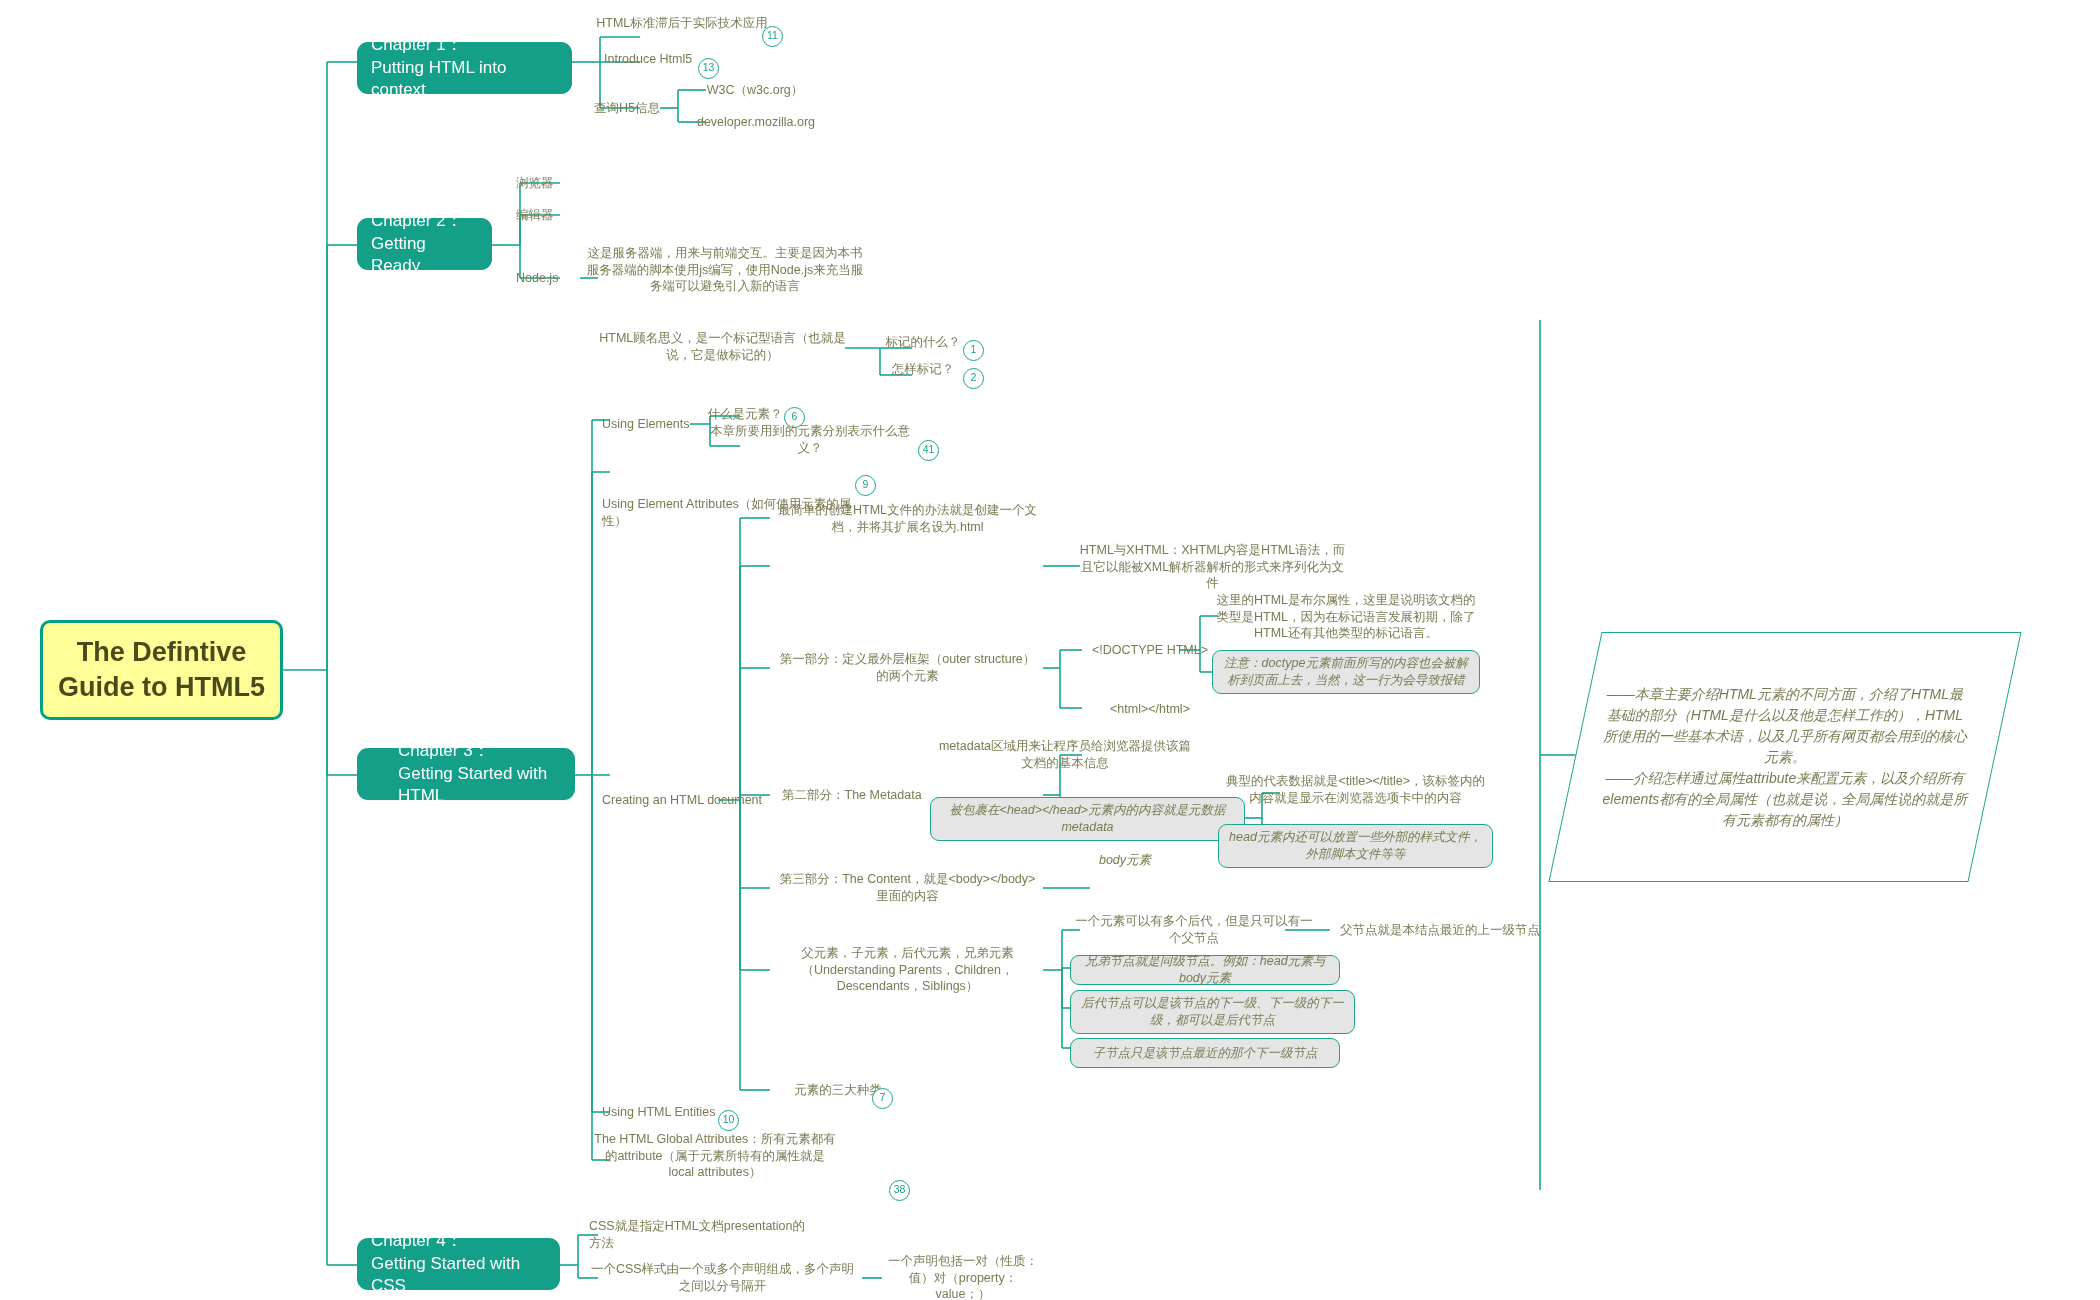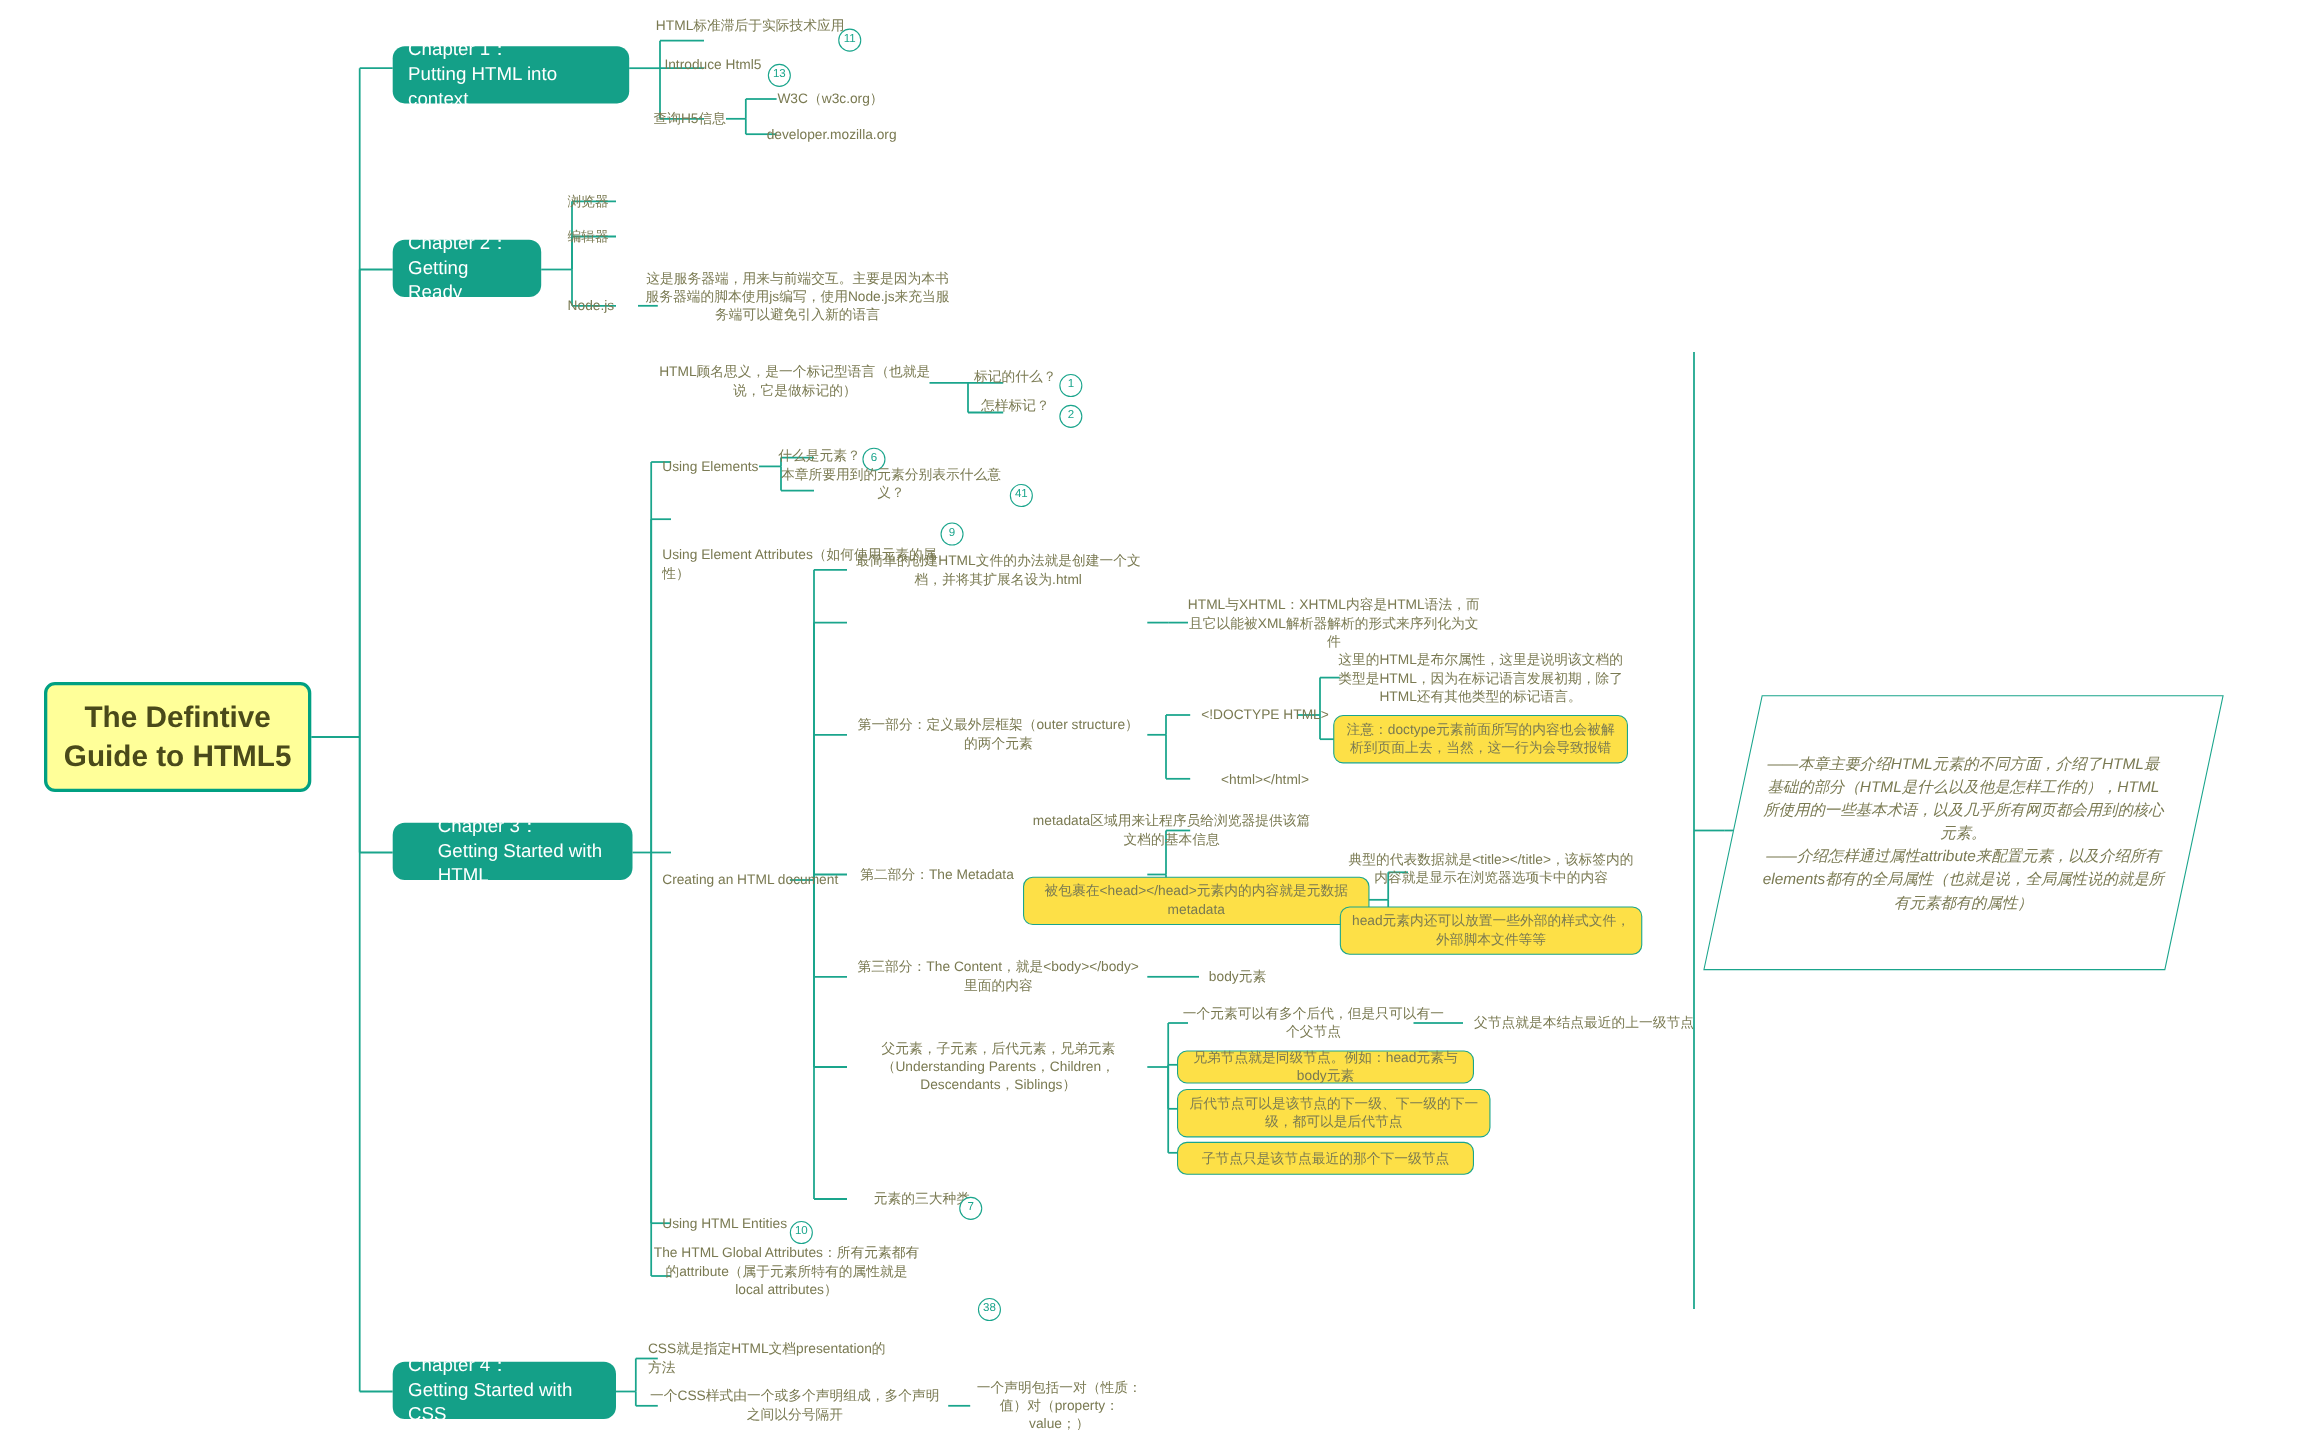--- a/index.html
+++ b/index.html
@@ -31,23 +31,23 @@
 
   
   .plain{
     color:#7a7a52;font-size:12.5px;line-height:1.35;text-align:center;
     display:flex;align-items:center;justify-content:center;padding:2px 4px;
   }
   .plain.left{text-align:left;justify-content:flex-start;}
 
   
   .boxed{
-    border:1.6px solid #1aa58c;border-radius:9px;background:#fde047;
+    border:1.6px solid #1aa58c;border-radius:9px;background:#e5e5e5;
     color:#7a7a52;font-size:12.5px;line-height:1.35;text-align:center;
-    display:flex;align-items:center;justify-content:center;padding:13px 6px;
+    display:flex;align-items:center;justify-content:center;padding:13px 6px;font-style:italic;
   }
 
   
   .summary{
     border:1.8px solid #1aa58c;background:#ffffff;color:#7a7a52;
     font-style:italic;font-size:14px;line-height:1.5;text-align:center;
     padding:14px 26px;
     transform:skewX(-12deg);
     display:flex;align-items:center;justify-content:center;
   }
@@ -270,21 +270,21 @@
   <div class="node plain" style="left:930px;top:733px;width:270px;height:44px;">metadata区域用来让程序员给浏览器提供该篇文档的基本信息</div>
 
   <div class="node boxed" style="left:930px;top:797px;width:315px;height:44px;">被包裹在&lt;head&gt;&lt;/head&gt;元素内的内容就是元数据metadata</div>
 
   <div class="node plain" style="left:1218px;top:768px;width:275px;height:44px;">典型的代表数据就是&lt;title&gt;&lt;/title&gt;，该标签内的内容就是显示在浏览器选项卡中的内容</div>
 
   <div class="node boxed" style="left:1218px;top:824px;width:275px;height:44px;">head元素内还可以放置一些外部的样式文件，外部脚本文件等等</div>
 
   <div class="node plain" style="left:770px;top:866px;width:275px;height:44px;">第三部分：The Content，就是&lt;body&gt;&lt;/body&gt;里面的内容</div>
 
-  <div class="node plain" style="left:1070px;top:876px;width:110px;height:24px;">body元素</div>
+  <div class="node plain" style="left:1070px;top:848px;width:110px;height:24px;font-style:italic;">body元素</div>
 
   <div class="node plain" style="left:770px;top:940px;width:275px;height:60px;">父元素，子元素，后代元素，兄弟元素（Understanding Parents，Children，Descendants，Siblings）</div>
 
   <div class="node plain" style="left:1070px;top:918px;width:248px;height:24px;">一个元素可以有多个后代，但是只可以有一个父节点</div>
 
   <div class="node plain" style="left:1325px;top:918px;width:230px;height:24px;">父节点就是本结点最近的上一级节点</div>
 
   <div class="node boxed" style="left:1070px;top:955px;width:270px;height:30px;">兄弟节点就是同级节点。例如：head元素与body元素</div>
 
   <div class="node boxed" style="left:1070px;top:990px;width:285px;height:44px;">后代节点可以是该节点的下一级、下一级的下一级，都可以是后代节点</div>

